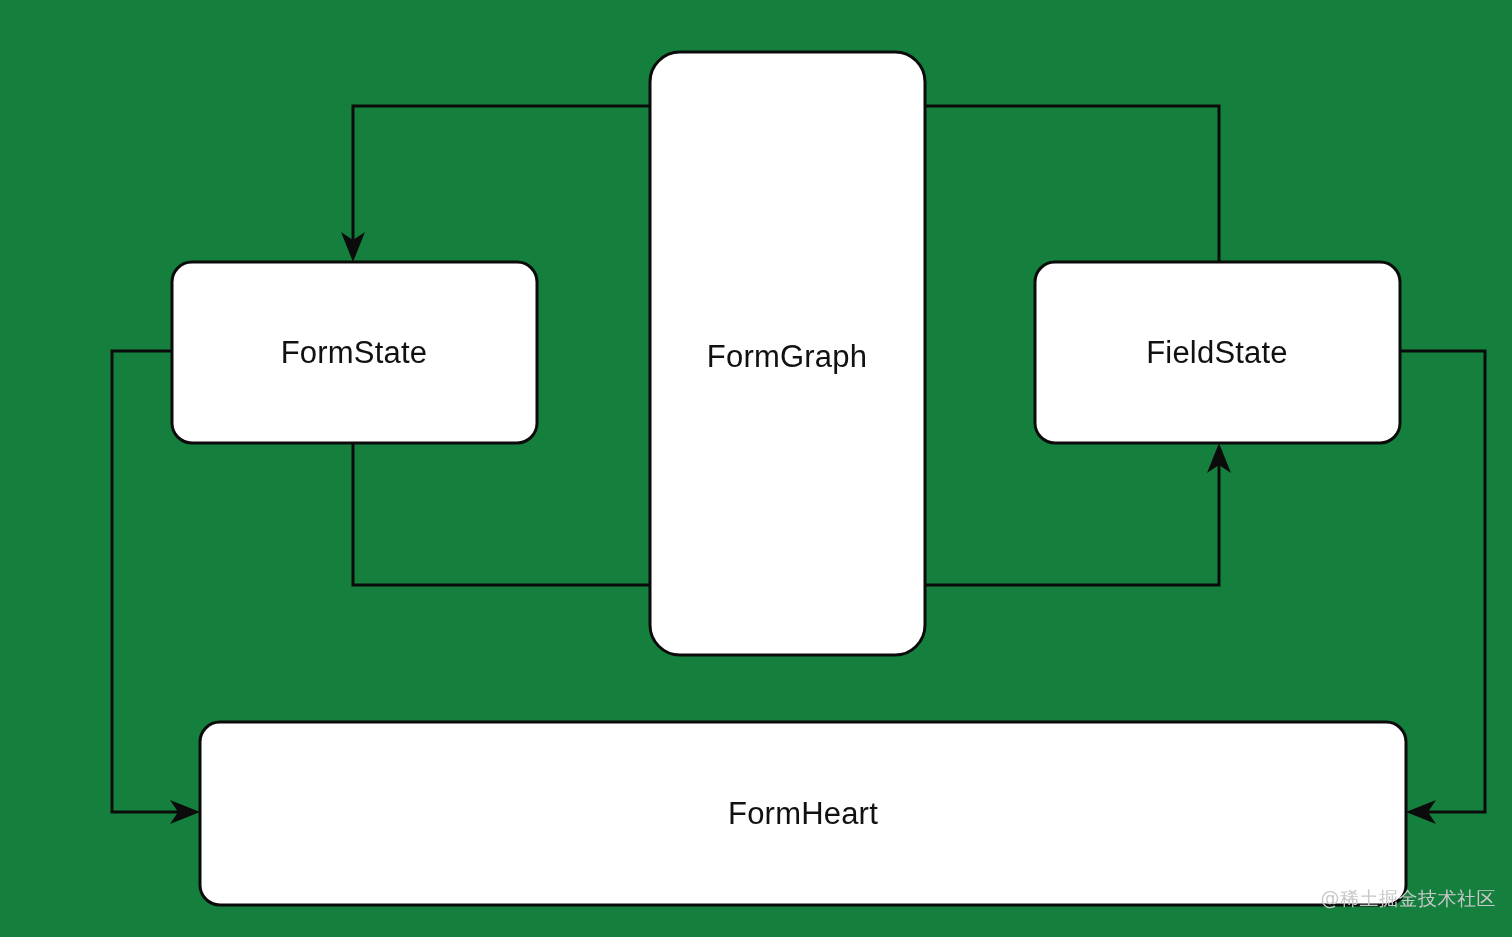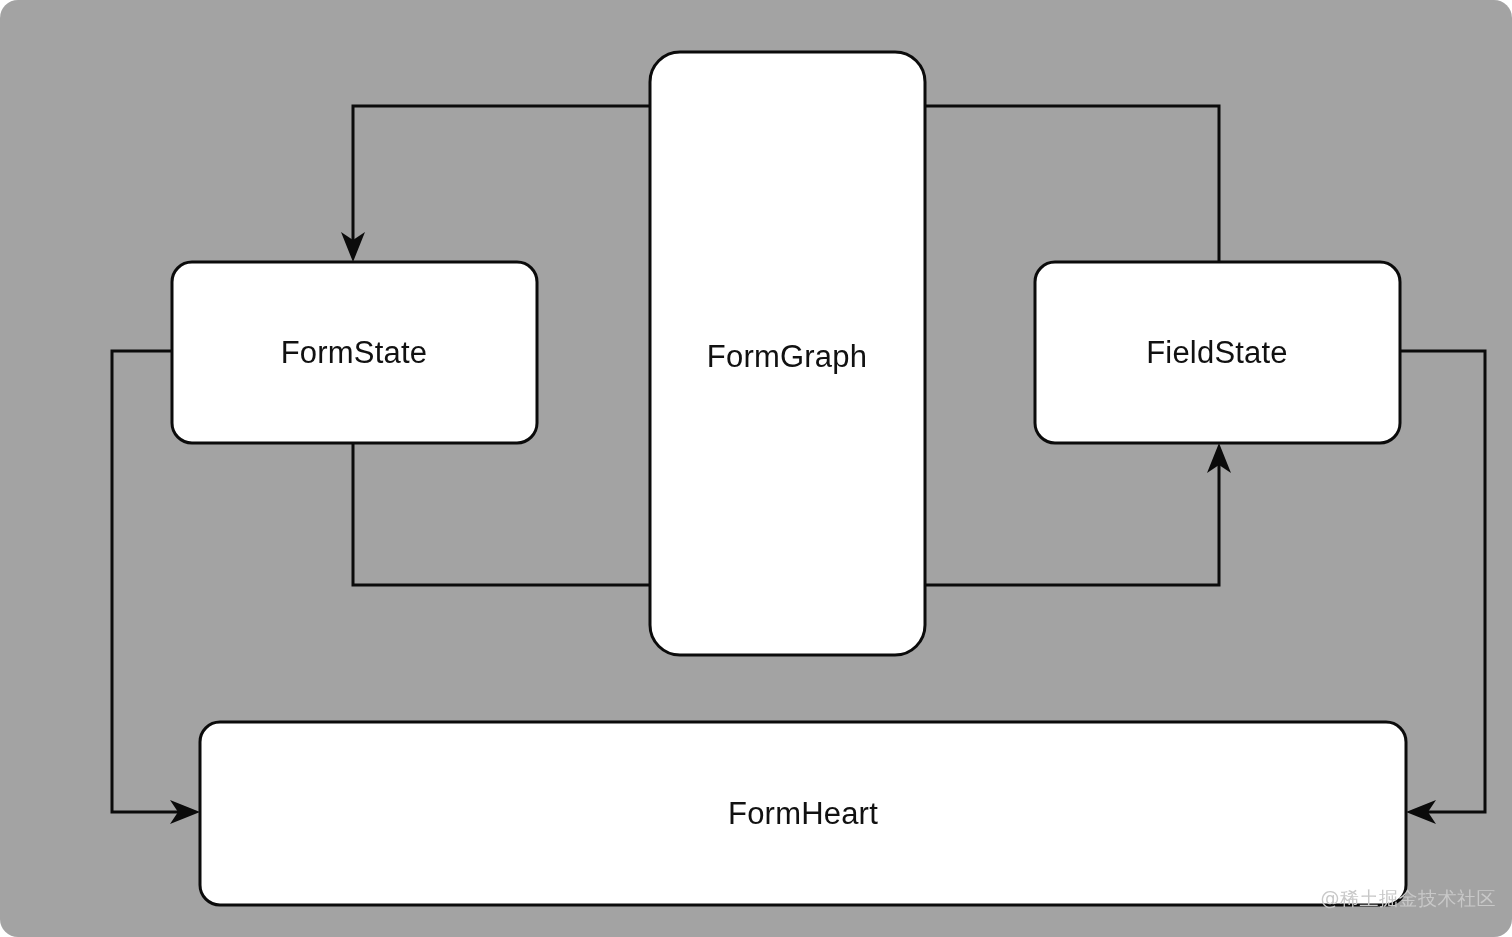--- a/index.html
+++ b/index.html
@@ -11,22 +11,21 @@
   body {
     width: 1512px;
     height: 937px;
     overflow: hidden;
     font-family: "Liberation Sans", sans-serif;
   }
   #diagram-root {
     position: relative;
     width: 1512px;
     height: 937px;
-    background: #a3a3a3;
-    border-radius: 18px;
+    background: #15803d;
   }
   #diagram-svg {
     position: absolute;
     top: 0;
     left: 0;
     width: 1512px;
     height: 937px;
     display: block;
   }
   .node-shape {

